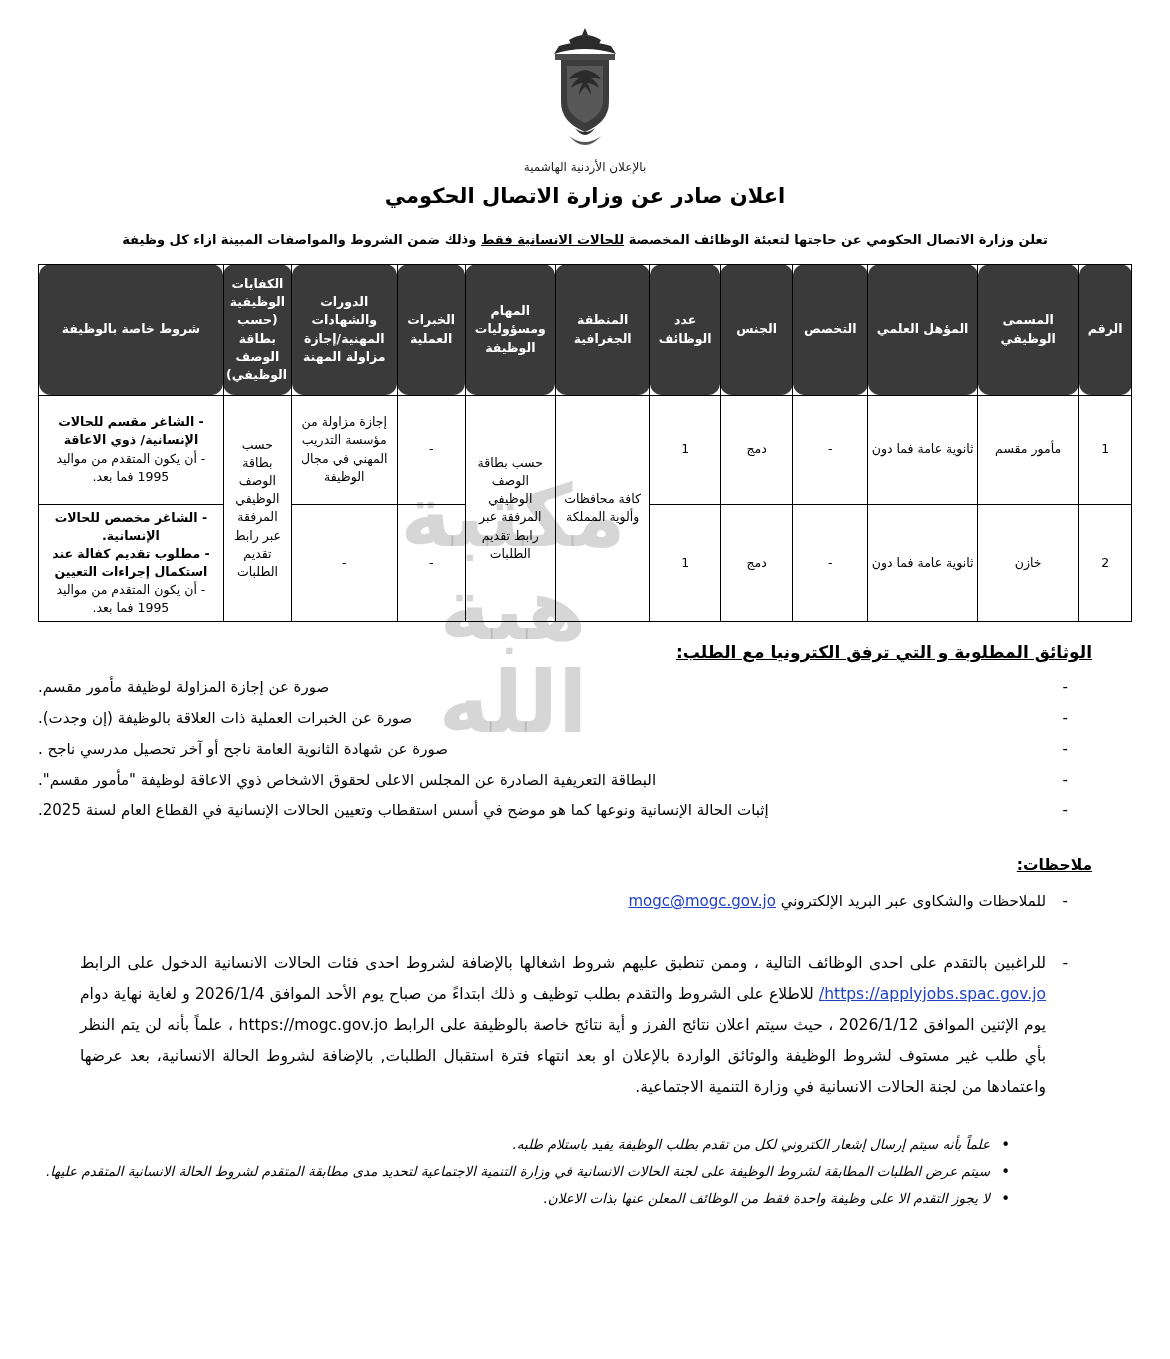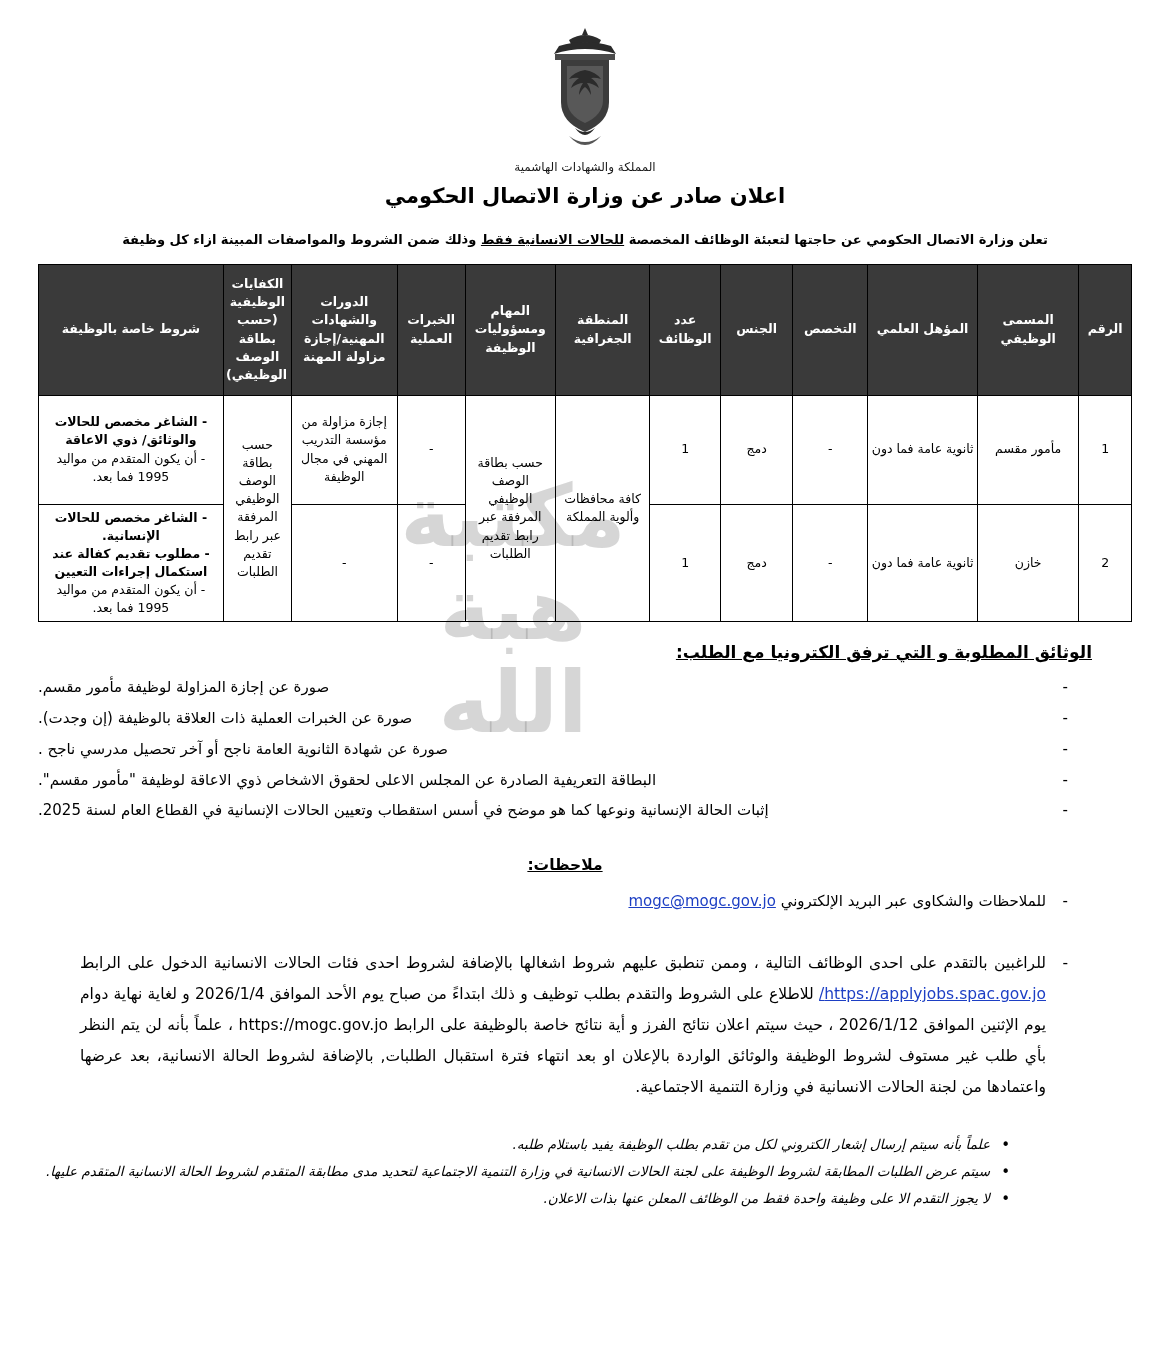--- a/index.html
+++ b/index.html
@@ -78,20 +78,21 @@
     line-height: 1.45;
     padding: 4px 3px;
   }
   table.jobs thead th {
     background: #3a3a3a;
     color: #ffffff;
     font-weight: bold;
     font-size: 12.5px;
     height: 118px;
     padding: 6px 4px;
+    border-radius: 12px;
   }
   table.jobs tbody td {
     background: transparent;
     height: 100px;
   }
   td.cond {
     font-weight: bold;
     font-size: 12.5px;
     text-align: center;
     line-height: 1.6;
@@ -136,21 +137,21 @@
     padding-right: 26px;
   }
   ul.dashlist li::before {
     content: "-";
     position: absolute;
     right: 4px;
     top: 0;
   }
 
   .notes-title {
-    text-align: center;
+    text-align: right;
     font-weight: bold;
     font-size: 15.5px;
     text-decoration: underline;
     margin: 30px 40px 12px 0;
   }
   .note-email {
     font-size: 15px;
     text-align: right;
     margin: 0 60px 0 0;
     padding-right: 26px;
@@ -229,21 +230,21 @@
 
           <path d="M28 42 h36 v34 q0 15 -18 23 q-18 -8 -18 -23 z" fill="#585858"></path>
 
           <path d="M46 46 q-11 2 -16 9 q6 -2 10 -1 q-6 4 -8 10 q7 -5 12 -5 q-4 6 -4 12 q3 -6 6 -8 q3 2 6 8 q0 -6 -4 -12 q5 0 12 5 q-2 -6 -8 -10 q4 -1 10 1 q-5 -7 -16 -9 z" fill="#2b2b2b"></path>
 
           <path d="M36 104 q10 8 20 0 q-10 14 -20 0 z"></path>
           <path d="M30 112 q16 12 32 0 q-16 18 -32 0 z" opacity="0.8"></path>
         </g>
       </svg>
     </div>
-    <div class="emblem-caption">المملكة والشهادات الهاشمية</div>
+    <div class="emblem-caption">بالإعلان الأردنية الهاشمية</div>
   </div>
 
   <div class="doc-title">اعلان صادر عن وزارة الاتصال الحكومي</div>
 
   <div class="doc-intro">
     <span>تعلن وزارة الاتصال الحكومي عن حاجتها لتعبئة الوظائف المخصصة </span><span class="u">للحالات الانسانية فقط</span><span> وذلك ضمن الشروط والمواصفات المبينة ازاء كل وظيفة</span>
   </div>
 
   <div class="watermark">
     <div>مكتبة</div>
@@ -289,21 +290,21 @@
         <td>ثانوية عامة فما دون</td>
         <td>-</td>
         <td>دمج</td>
         <td class="num">1</td>
         <td rowspan="2">كافة محافظات وألوية المملكة</td>
         <td rowspan="2">حسب بطاقة الوصف الوظيفي المرفقة عبر رابط تقديم الطلبات</td>
         <td>-</td>
         <td>إجازة مزاولة من مؤسسة التدريب المهني في مجال الوظيفة</td>
         <td rowspan="2">حسب بطاقة الوصف الوظيفي المرفقة عبر رابط تقديم الطلبات</td>
         <td class="cond">
-          <span class="dash-line" style="font-weight:bold">- الشاغر مخصص للحالات والوثائق/ ذوي الاعاقة</span>
+          <span class="dash-line" style="font-weight:bold">- الشاغر مقسم للحالات الإنسانية/ ذوي الاعاقة</span>
           <span class="dash-line">- أن يكون المتقدم من مواليد 1995 فما بعد.</span>
         </td>
       </tr>
       <tr>
         <td class="num">2</td>
         <td>خازن</td>
         <td>ثانوية عامة فما دون</td>
         <td>-</td>
         <td>دمج</td>
         <td class="num">1</td>

